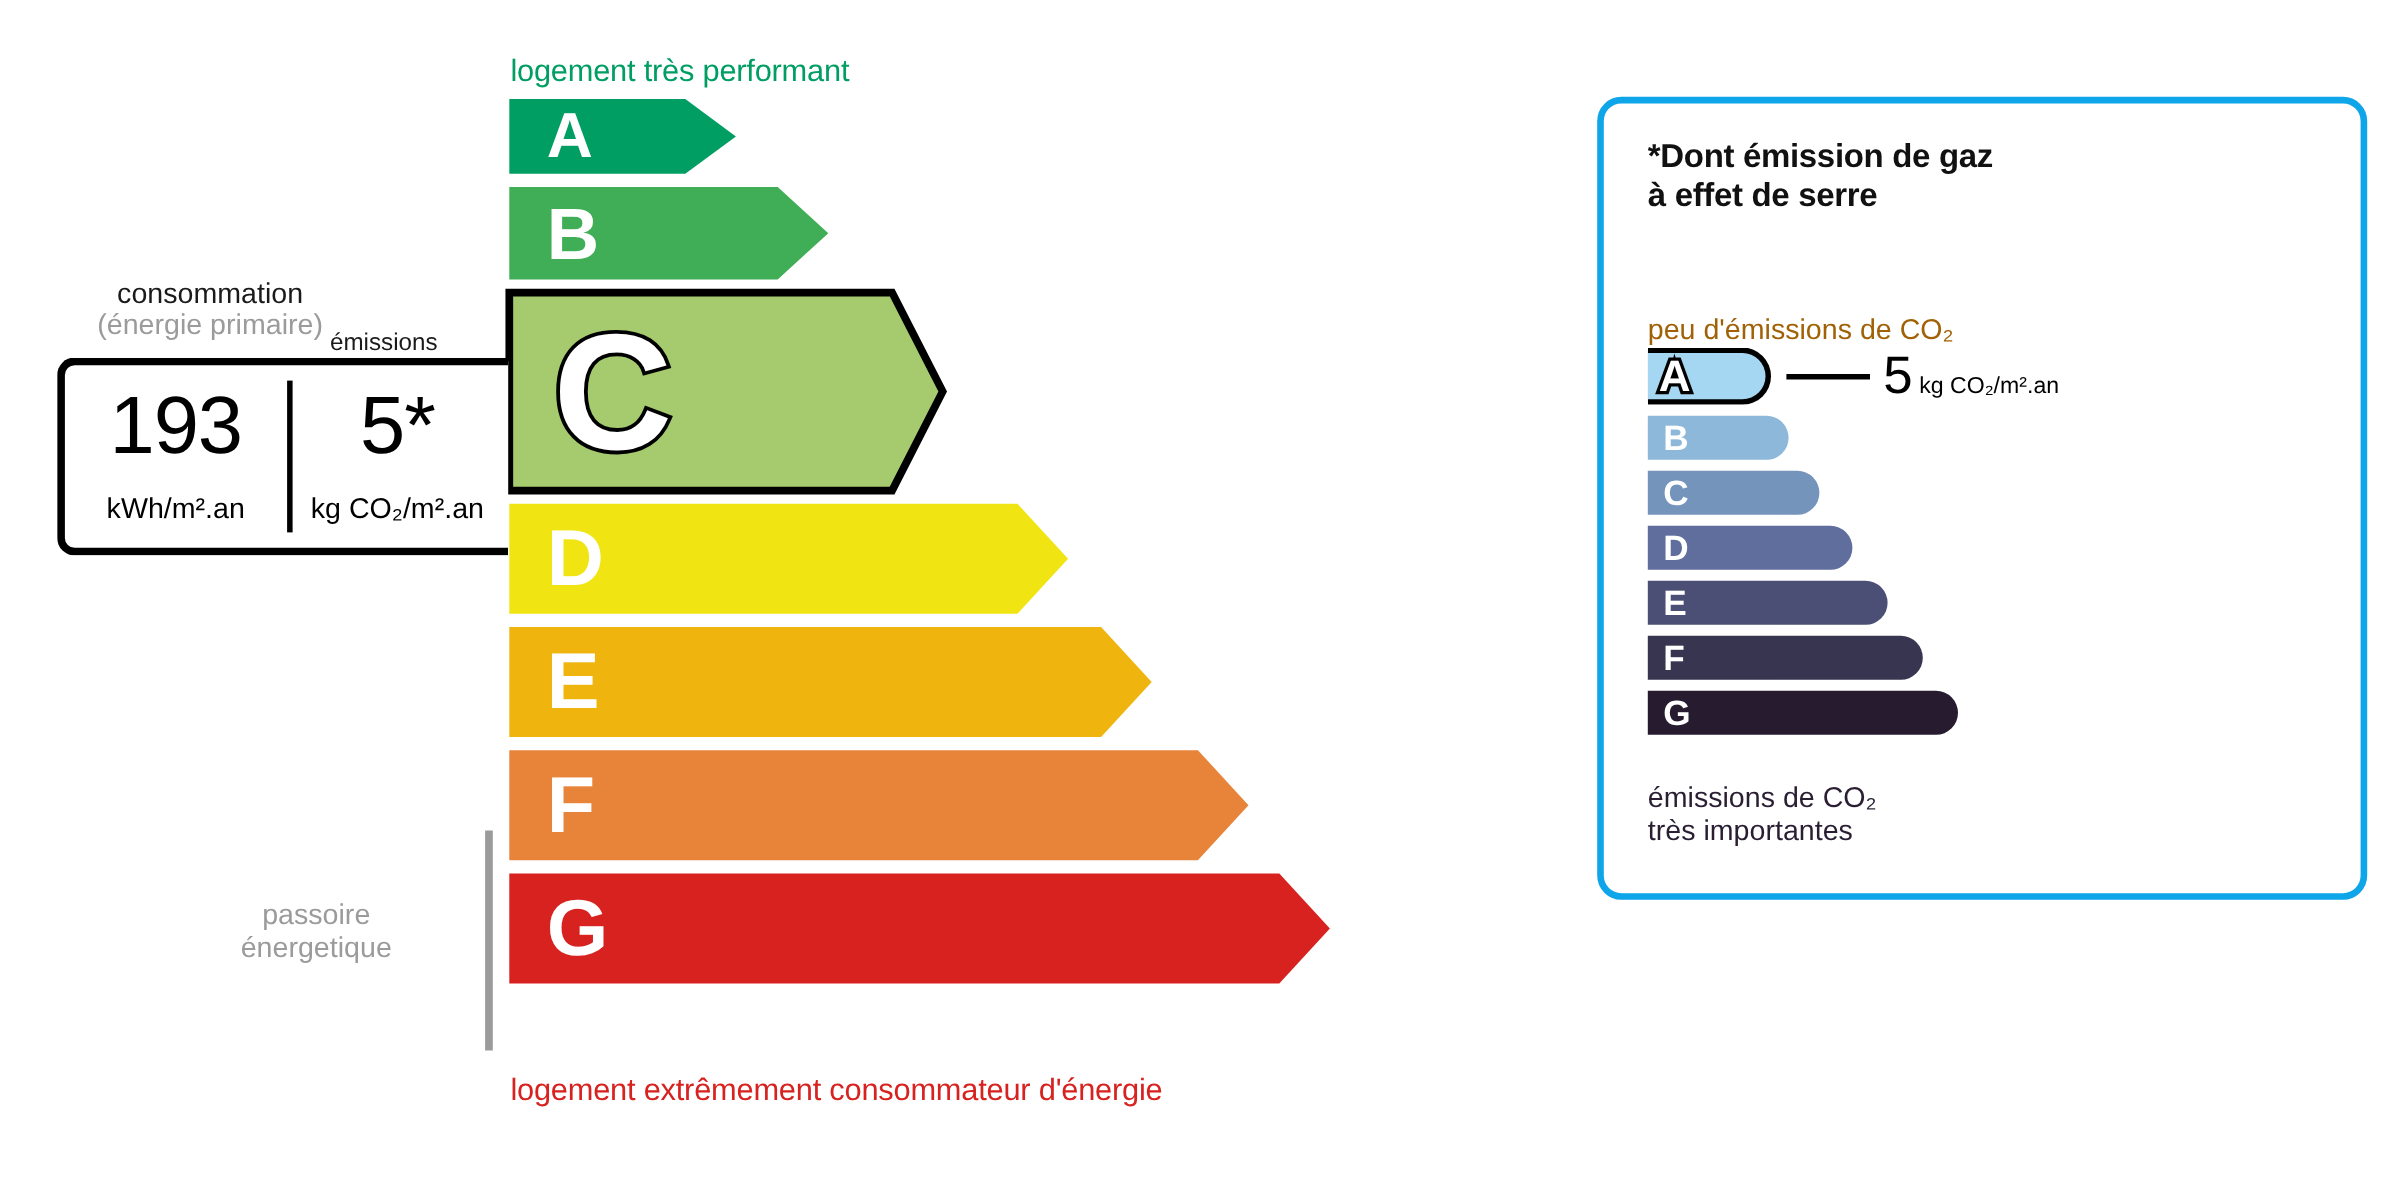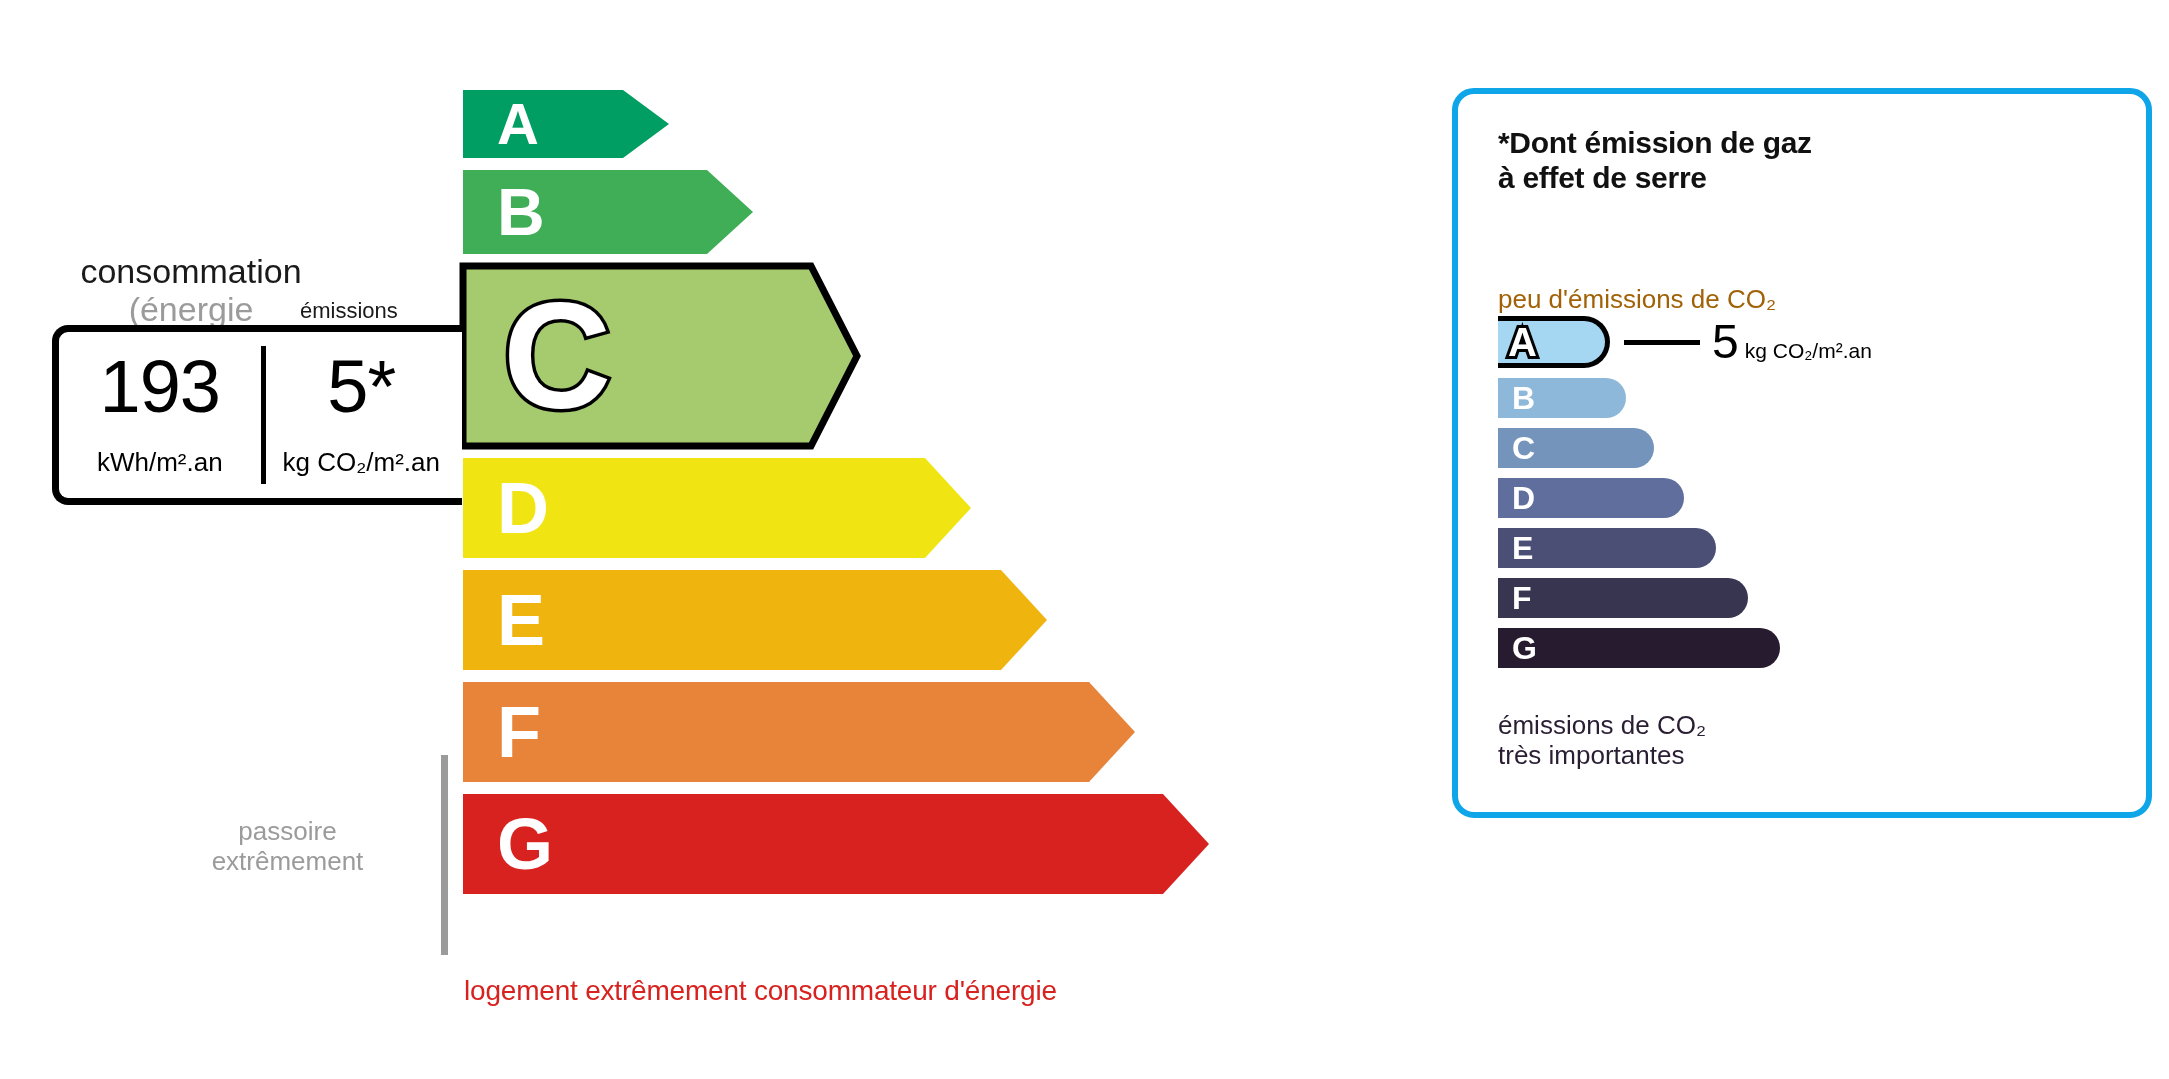--- a/index.html
+++ b/index.html
@@ -39,21 +39,21 @@
     margin-top: 20px;
   }
 
   
   .hdr-conso {
     position: absolute;
     left: 66px;
     top: 252px;
     width: 250px;
     text-align: center;
-    font-size: 34px;
+    font-size: 26px;
     color: #1a1a1a;
     line-height: 1.12;
   }
   .hdr-conso .sub { color: #9b9b9b; display: block; }
   .hdr-emis {
     position: absolute;
     left: 300px;
     top: 298px;
     font-size: 22px;
     color: #1a1a1a;
@@ -232,20 +232,21 @@
   .co2-value .u {
     font-size: 21px;
     margin-left: 6px;
   }
 </style>
 </head>
 <body>
 
 <div id="dpe-root">
 
+  <div class="top-caption">logement très performant</div>
 
   <div class="hdr-conso">
     <span>consommation</span>
     <span class="sub">(énergie primaire)</span>
   </div>
   <div class="hdr-emis">émissions</div>
 
   <div class="value-box">
     <div class="vb-cell">
       <div class="vb-num">193</div>
@@ -298,21 +299,21 @@
         <svg width="756" height="110">
           <polygon points="0,0 700,0 746,50 700,100 0,100" fill="#D7221F"></polygon>
         </svg>
         <span class="glyph" style="font-size: 72px;">G</span>
       </div>
     </div>
 
   <div class="passoire-bar"></div>
   <div class="passoire-txt">
     <div>passoire</div>
-    <div>extrêmement</div>
+    <div>énergetique</div>
   </div>
 
   <div class="bottom-caption">logement extrêmement consommateur d'énergie</div>
 </div>
 
 <div id="co2-panel">
   <div class="co2-title">*Dont émission de gaz
 à effet de serre</div>
 
   <div class="co2-top-caption">peu d'émissions de CO₂</div>

